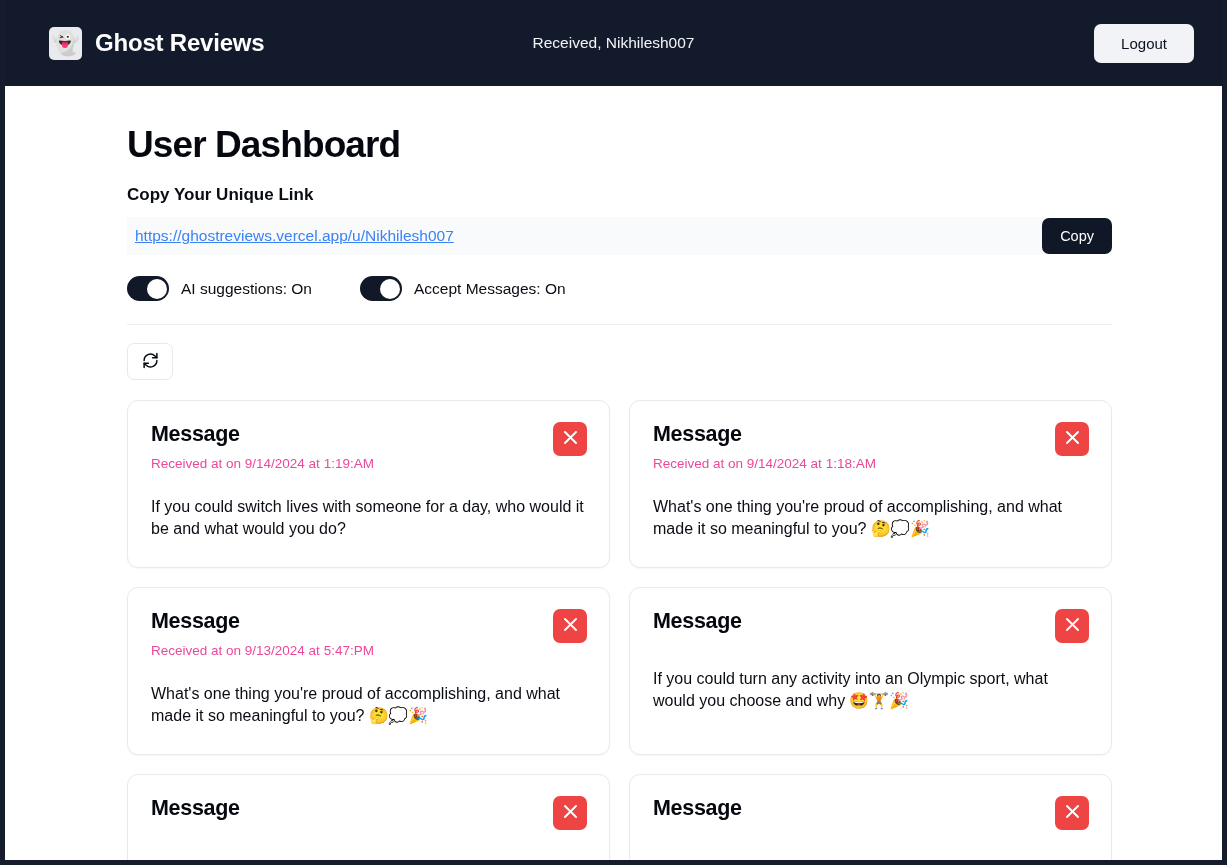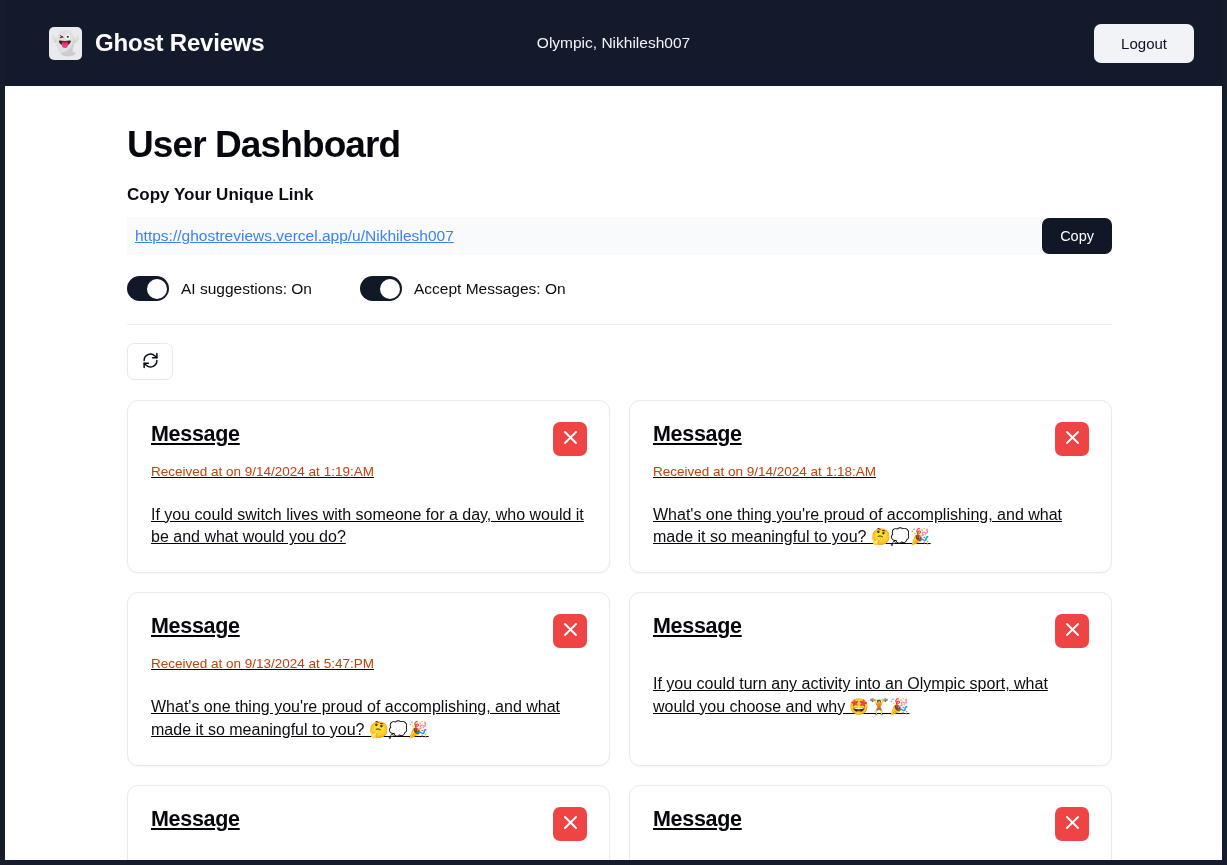--- a/index.html
+++ b/index.html
@@ -217,21 +217,20 @@
     row-gap: 19px;
   }
 
   .msg-card {
     border: 1px solid #e8eaee;
     border-radius: 11px;
     background: #ffffff;
     padding: 22px 22px 24px 23px;
     box-shadow: 0 1px 2px rgba(16,24,40,0.04);
     min-height: 168px;
-    text-decoration: underline;
   }
 
   .msg-head {
     display: flex;
     align-items: flex-start;
     justify-content: space-between;
   }
 
   .msg-title {
     font-size: 21.5px;
@@ -250,23 +249,23 @@
     display: flex;
     align-items: center;
     justify-content: center;
     cursor: pointer;
     flex: 0 0 auto;
     margin-top: -1px;
     padding: 0;
   }
 
   .msg-time {
-    margin-top: 8px;
+    margin-top: 0;
     font-size: 13.5px;
-    color: #c2410c;
+    color: #ec4899;
   }
 
   .msg-body {
     margin-top: 25px;
     font-size: 16px;
     line-height: 1.39;
     color: #0a0d14;
   }
 </style>
 </head>
@@ -275,21 +274,21 @@
 <div class="app-frame">
   <div class="page">
 
     <div class="navbar">
       <div class="brand">
         <div class="brand-logo">
           <span>👻</span>
         </div>
         <div class="brand-name">Ghost Reviews</div>
       </div>
-      <div class="welcome">Olympic, Nikhilesh007</div>
+      <div class="welcome">Received, Nikhilesh007</div>
       <button class="logout-btn">Logout</button>
     </div>
 
     <div class="main">
       <div class="container">
 
         <h1 class="page-title">User Dashboard</h1>
 
         <div class="section-label">Copy Your Unique Link</div>
 

